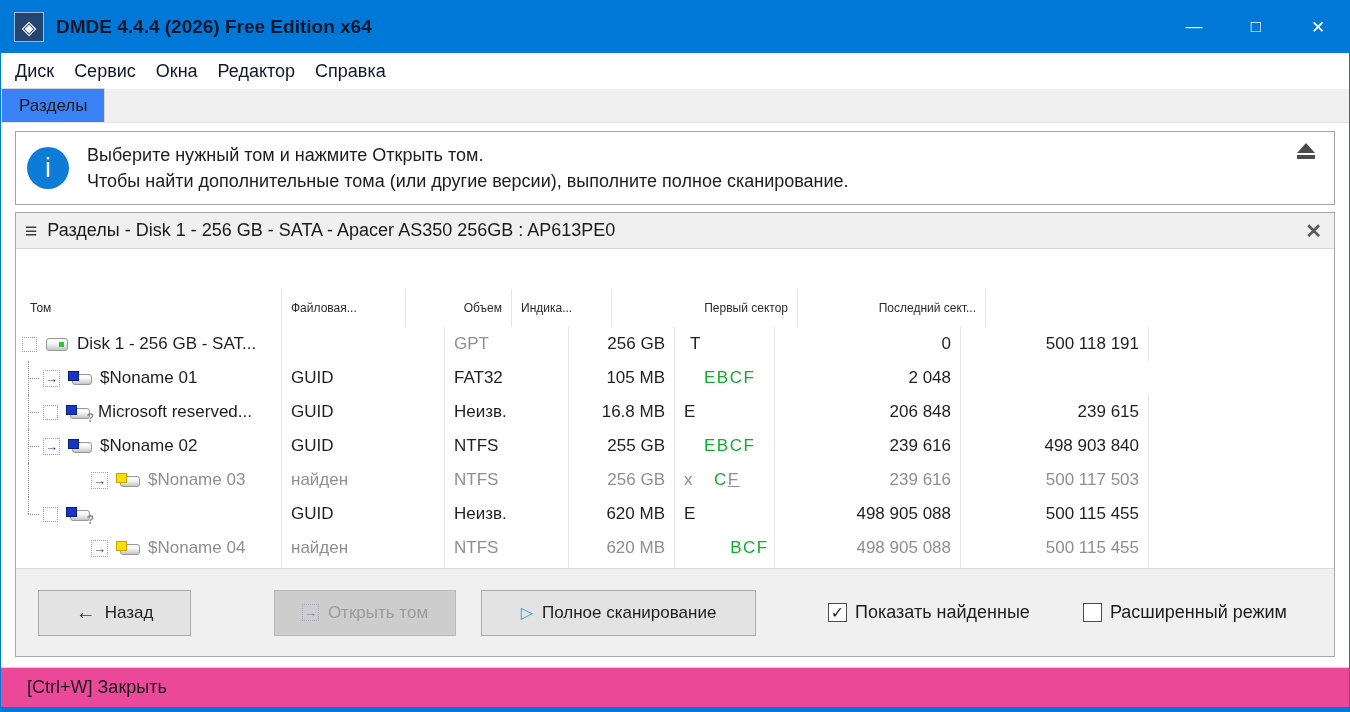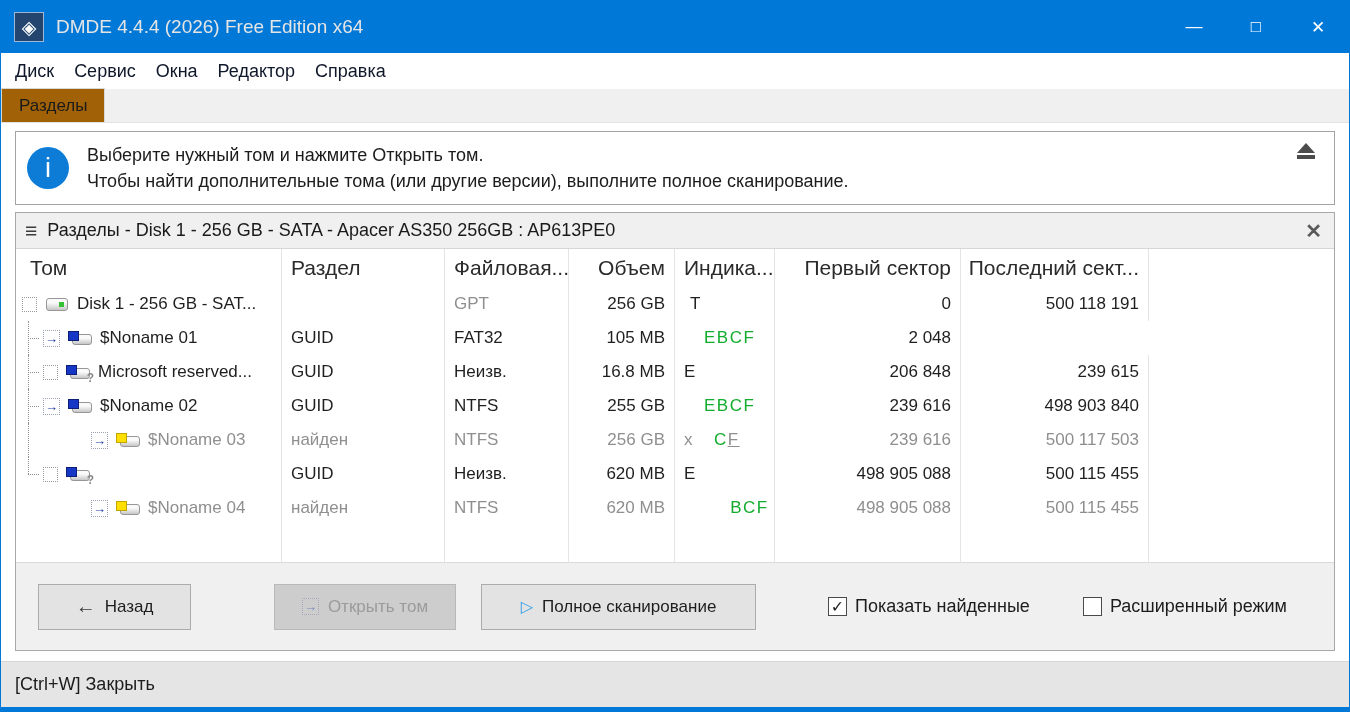--- a/index.html
+++ b/index.html
@@ -3,32 +3,32 @@
 <meta charset="utf-8">
 <style>
   * { margin:0; padding:0; box-sizing:border-box; }
   html,body { width:1350px; height:712px; }
   body { font-family:"Liberation Sans", sans-serif; background:#fff; overflow:hidden; }
   .window { width:1350px; height:712px; display:flex; flex-direction:column; border:1px solid #0078d7; background:#fff; }
 
   
   .titlebar { height:52px; background:#0078d7; display:flex; align-items:center; flex-shrink:0; }
   .app-logo { width:30px; height:30px; margin-left:13px; background:#24456f; border:1px solid #9db7d4; color:#fff; display:flex; align-items:center; justify-content:center; font-size:19px; }
-  .app-title { color:#e5e5e5; font-size:19px; margin-left:12px; }
+  .app-title { color:#0f172a; font-size:19px; margin-left:12px;font-weight:bold; }
   .win-controls { margin-left:auto; display:flex; height:100%; }
   .win-btn { width:62px; height:100%; display:flex; align-items:center; justify-content:center; color:#fff; font-size:17px; }
 
   
   .menubar { height:36px; background:#fff; display:flex; align-items:center; flex-shrink:0; }
   .menu-item { font-size:18px; color:#0f172a; padding:4px 10px; }
   .menu-item:first-child { margin-left:4px; }
 
   
   .tabbar { height:34px; background:#f0f0f0; display:flex; align-items:flex-end; flex-shrink:0; border-bottom:1px solid #e3e3e3; }
-  .tab { height:34px; background:#a16207; border:1px solid #d8d8d8; border-bottom:none; padding:16px 17px; display:flex; align-items:center; font-size:17px; color:#1a1a1a; }
+  .tab { height:34px; background:#3b82f6; border:1px solid #d8d8d8; border-bottom:none; padding:16px 17px; display:flex; align-items:center; font-size:17px; color:#1a1a1a; }
 
   
   .infobox { margin:8px 14px 7px 14px; height:74px; border:1px solid #a3a3a3; background:#fff; display:flex; align-items:center; position:relative; flex-shrink:0; }
   .info-circle { width:42px; height:42px; border-radius:50%; background:#0d7cd6; color:#fff; display:flex; align-items:center; justify-content:center; font-size:27px; margin-left:11px; flex-shrink:0; font-weight:400; }
   .info-lines { margin-left:18px; font-size:18px; color:#1c1c1c; line-height:26px; }
   .eject-btn { position:absolute; right:15px; top:8px; width:26px; height:22px; display:flex; flex-direction:column; align-items:center; justify-content:center; }
   .eject-tri { width:0; height:0; border-left:9px solid transparent; border-right:9px solid transparent; border-bottom:10px solid #4c4c4c; }
   .eject-bar { width:18px; height:4px; background:#4c4c4c; margin-top:2px; }
 
   
@@ -36,21 +36,21 @@
   .panel-header { height:36px; background:#f0f0f0; display:flex; align-items:center; flex-shrink:0; border-bottom:1px solid #d6d6d6; }
   .hamburger { font-size:21px; color:#3c3c3c; margin-left:9px; line-height:1; }
   .panel-title { font-size:18px; color:#1a1a1a; margin-left:10px; }
   .panel-close { margin-left:auto; margin-right:12px; font-size:20px; color:#5a5a5a; font-weight:bold; line-height:1; }
 
   
   .table { flex:1; display:flex; flex-direction:column; background:#fff; min-height:0; overflow:hidden; }
   .trow, .thead, .tfill { display:flex; flex-shrink:0; }
   .tfill { flex:1; }
   .cell { border-right:1px solid #e4e4e4; height:100%; overflow:hidden; white-space:nowrap; }
-  .thead { height:38px; font-size:21px; color:#2b2b2b; }
+  .thead { height:38px; font-size:12px; color:#2b2b2b;margin-top:40px; }
   .thead .cell { display:flex; align-items:center; padding:0 9px; }
   .trow { height:34px; font-size:17px; color:#1f1f1f;align-items:flex-end; }
   .trow .cell { display:flex; align-items:center; padding:0 9px; }
   .c1 { width:266px; padding:0 4px !important; position:relative; }
   .thead .c1 { padding:0 0 0 14px !important; }
   .c2 { width:163px; }
   .c3 { width:124px; }
   .c4 { width:106px; justify-content:flex-end; }
   .c5 { width:100px; }
   .c6 { width:186px; justify-content:flex-end; }
@@ -94,21 +94,21 @@
   .back-arrow { color:#3a3a3a; font-size:20px; }
   .open-arrow { width:17px; height:17px; border:1px dotted #aab; display:flex; align-items:center; justify-content:center; color:#7d87c0; font-size:13px; }
   .scan-tri { color:#2f9be8; font-size:16px; }
   .chk { display:flex; align-items:center; font-size:18px; color:#1c1c1c; }
   .chk-box { width:19px; height:19px; border:1px solid #4a4a4a; background:#fff; margin-right:8px; display:flex; align-items:center; justify-content:center; font-size:16px; color:#1c1c1c; flex-shrink:0; }
   .chk1 { margin-left:72px; }
   .chk2 { margin-left:53px; }
 
   
   .gap { height:10px; flex-shrink:0; }
-  .statusbar { height:46px; background:#e5e5e5; border-top:1px solid #d5d5d5; display:flex; align-items:center; padding-left:14px; font-size:18px; color:#1c1c1c; flex-shrink:0; }
+  .statusbar { height:40px; background:#ec4899; border-top:1px solid #d5d5d5; display:flex; align-items:center; padding-left:26px; font-size:18px; color:#1c1c1c; flex-shrink:0; }
   .bottom-strip { height:4px; background:#0078d7; flex-shrink:0; }
 </style>
 </head>
 <body>
 
 <div class="window">
 
   <div class="titlebar">
     <div class="app-logo">◈</div>
     <div class="app-title">DMDE 4.4.4 (2026) Free Edition x64</div>
@@ -146,21 +146,20 @@
   <div class="panel">
     <div class="panel-header">
       <div class="hamburger">≡</div>
       <div class="panel-title">Разделы - Disk 1 - 256 GB - SATA - Apacer AS350 256GB : AP613PE0</div>
       <div class="panel-close">✕</div>
     </div>
 
     <div class="table">
       <div class="thead">
         <div class="cell c1">Том</div>
-        <div class="cell c2">Раздел</div>
         <div class="cell c3">Файловая...</div>
         <div class="cell c4">Объем</div>
         <div class="cell c5">Индика...</div>
         <div class="cell c6">Первый сектор</div>
         <div class="cell c7">Последний сект...</div>
         <div class="cell c8"></div>
       </div>
       <div id="rows-container" style="display:contents"><div class="trow lv0">
             <div class="cell c1">
               <span class="lead-cb"></span>

